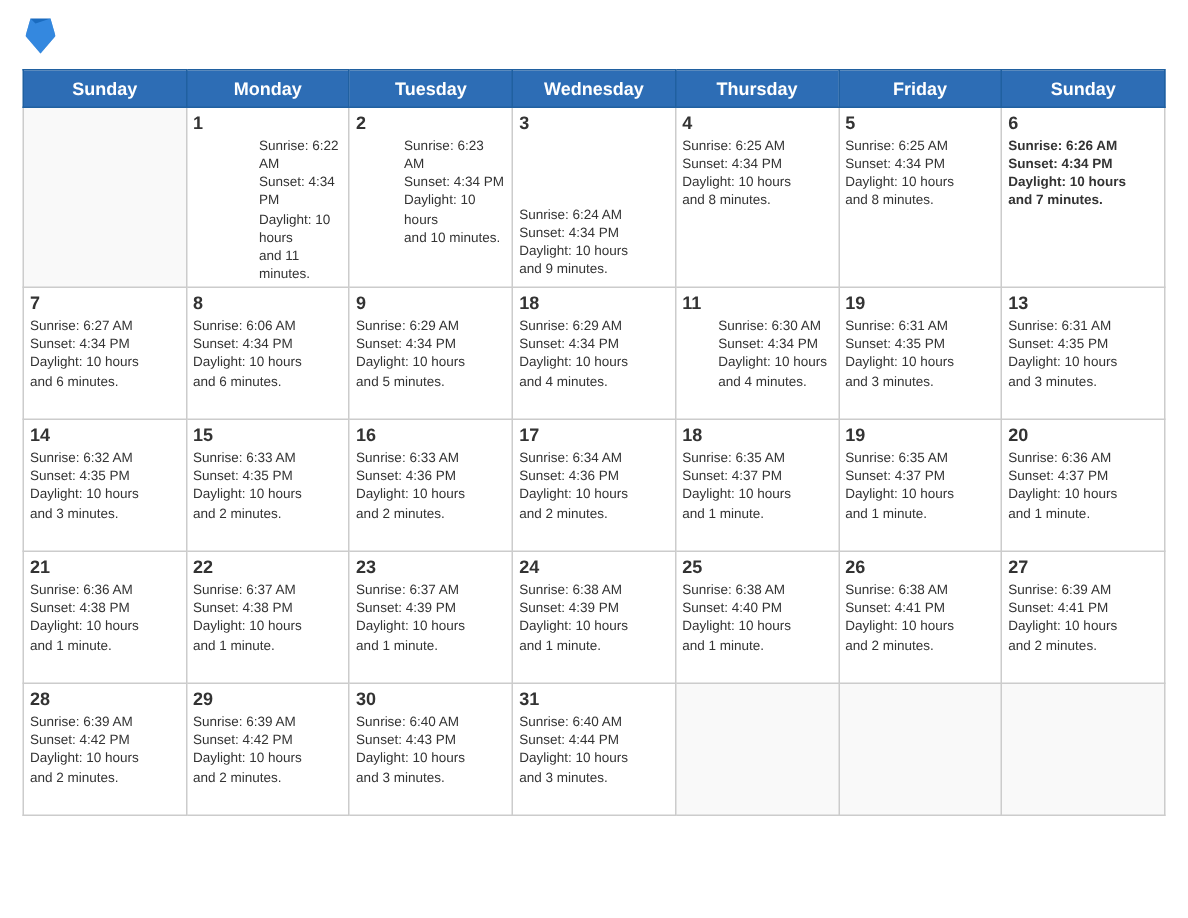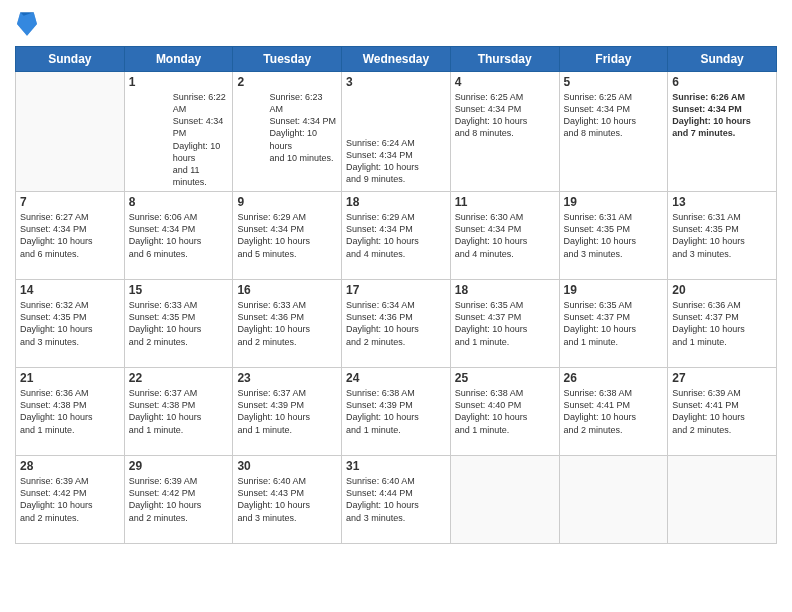--- a/index.html
+++ b/index.html
@@ -201,21 +201,21 @@
           </td>
           <td>
             <span class="day-number">18</span>
             <div class="day-info" style="white-space: pre-line;">Sunrise: 6:29 AM
 Sunset: 4:34 PM
 Daylight: 10 hours
 and 4 minutes.</div>
           </td>
           <td>
             <span class="day-number">11</span>
-            <div class="day-info" style="white-space: pre-line;">Sunrise: 6:30 AM
+            <div class="day-info" style="white-space: pre-line; margin-left: 24px;">Sunrise: 6:30 AM
 Sunset: 4:34 PM
 Daylight: 10 hours
 and 4 minutes.</div>
           </td>
           <td>
             <span class="day-number">19</span>
             <div class="day-info" style="white-space: pre-line;">Sunrise: 6:31 AM
 Sunset: 4:35 PM
 Daylight: 10 hours
 and 3 minutes.</div>

